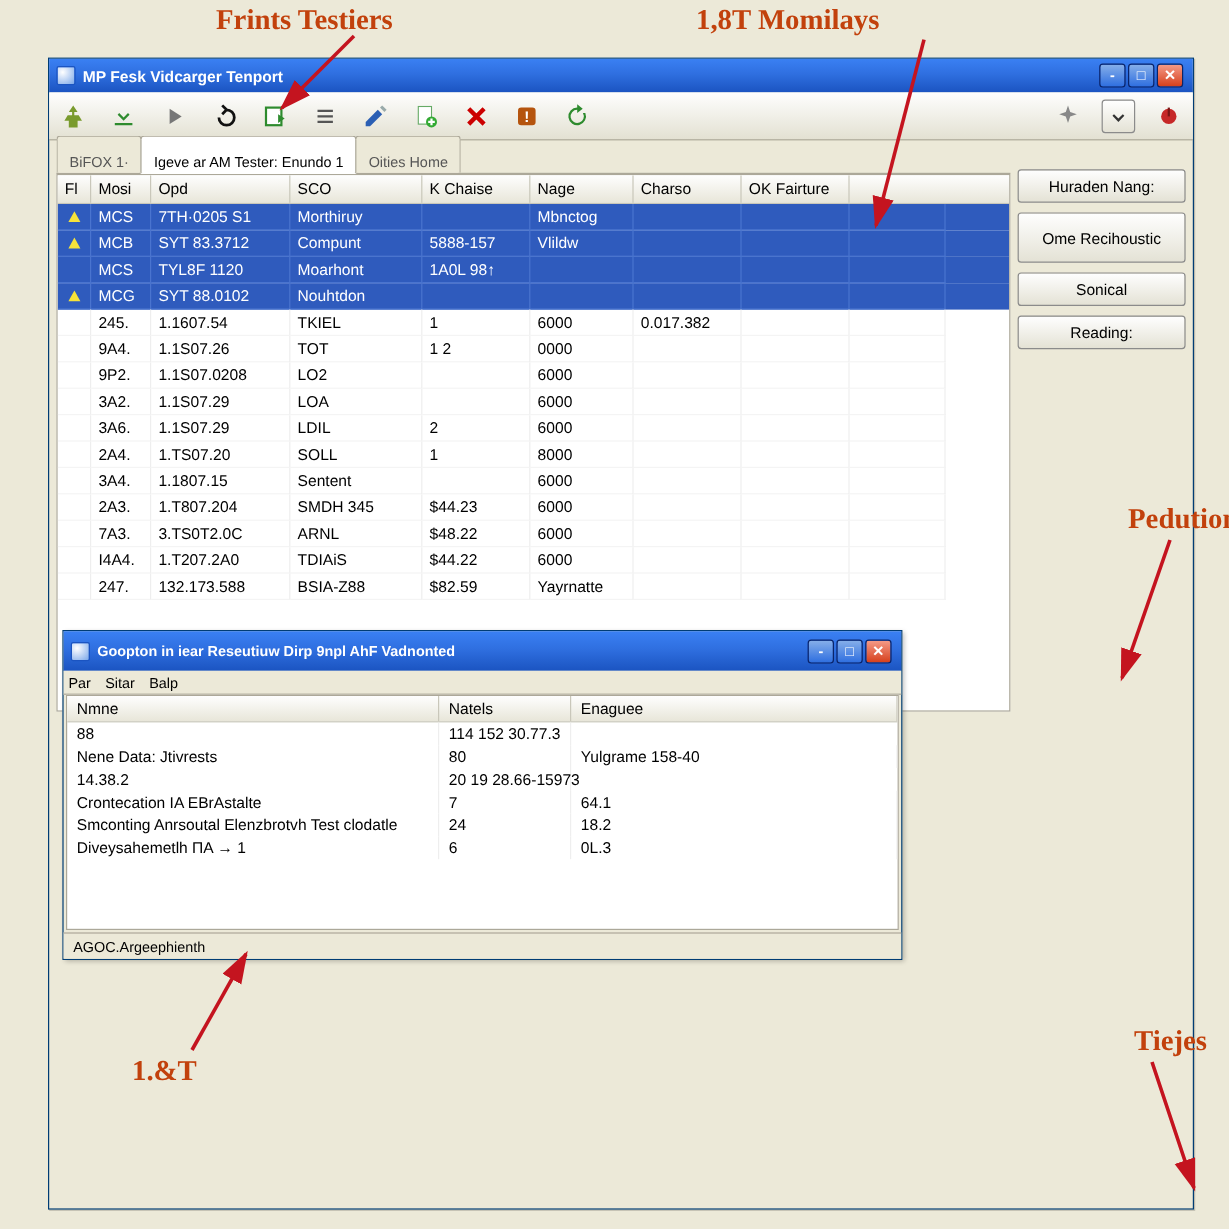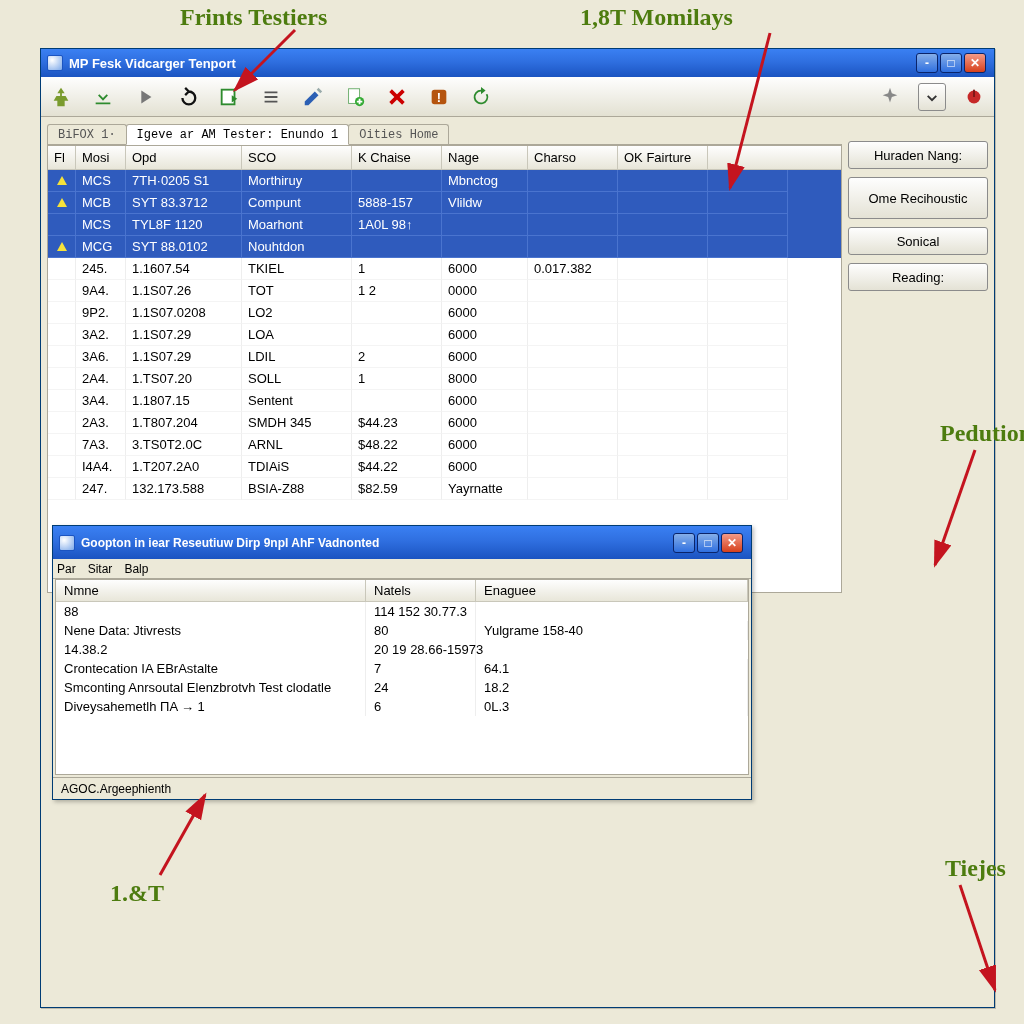--- a/index.html
+++ b/index.html
@@ -8,21 +8,21 @@
     width: 1024px; height: 1024px;
     font-family: Tahoma, "Segoe UI", sans-serif;
     font-size: 12px;
     background: #ece9d8;
     overflow: hidden;
   }
 
   
   .annotation {
     position: absolute;
-    color: #4d7c0f;
+    color: #c2410c;
     font-family: "Times New Roman", serif;
     font-weight: bold;
     font-size: 24px;
     pointer-events: none;
     z-index: 3000;
   }
   .arrow {
     position: absolute;
     z-index: 2999;
     pointer-events: none;
@@ -95,28 +95,27 @@
 
   
   .tabstrip {
     height:24px;
     display:flex;
     align-items:flex-end;
     font-size:12px;
     border-bottom:1px solid #aca899;
   }
   .tab {
-    padding:3px 10px 2px;
+    padding:14px 10px 2px;
     border:1px solid #aca899;
     border-bottom:none;
     background:linear-gradient(to bottom,#fefefe,#ece9d8);
     margin-right:-1px;
     border-top-left-radius:3px; border-top-right-radius:3px;
     position:relative;
-    font-family:Liberation Mono, monospace;
   }
   .tab.inactive { color:#555; background:#ece9d8;}
   .tab.active  { background:#fff; z-index:2; border-bottom:1px solid #fff; margin-bottom:-1px;}
 
   
   .grid-wrapper {
     border:1px solid #aca899;
     background:#fff;
     height:448px;
     display:flex;

